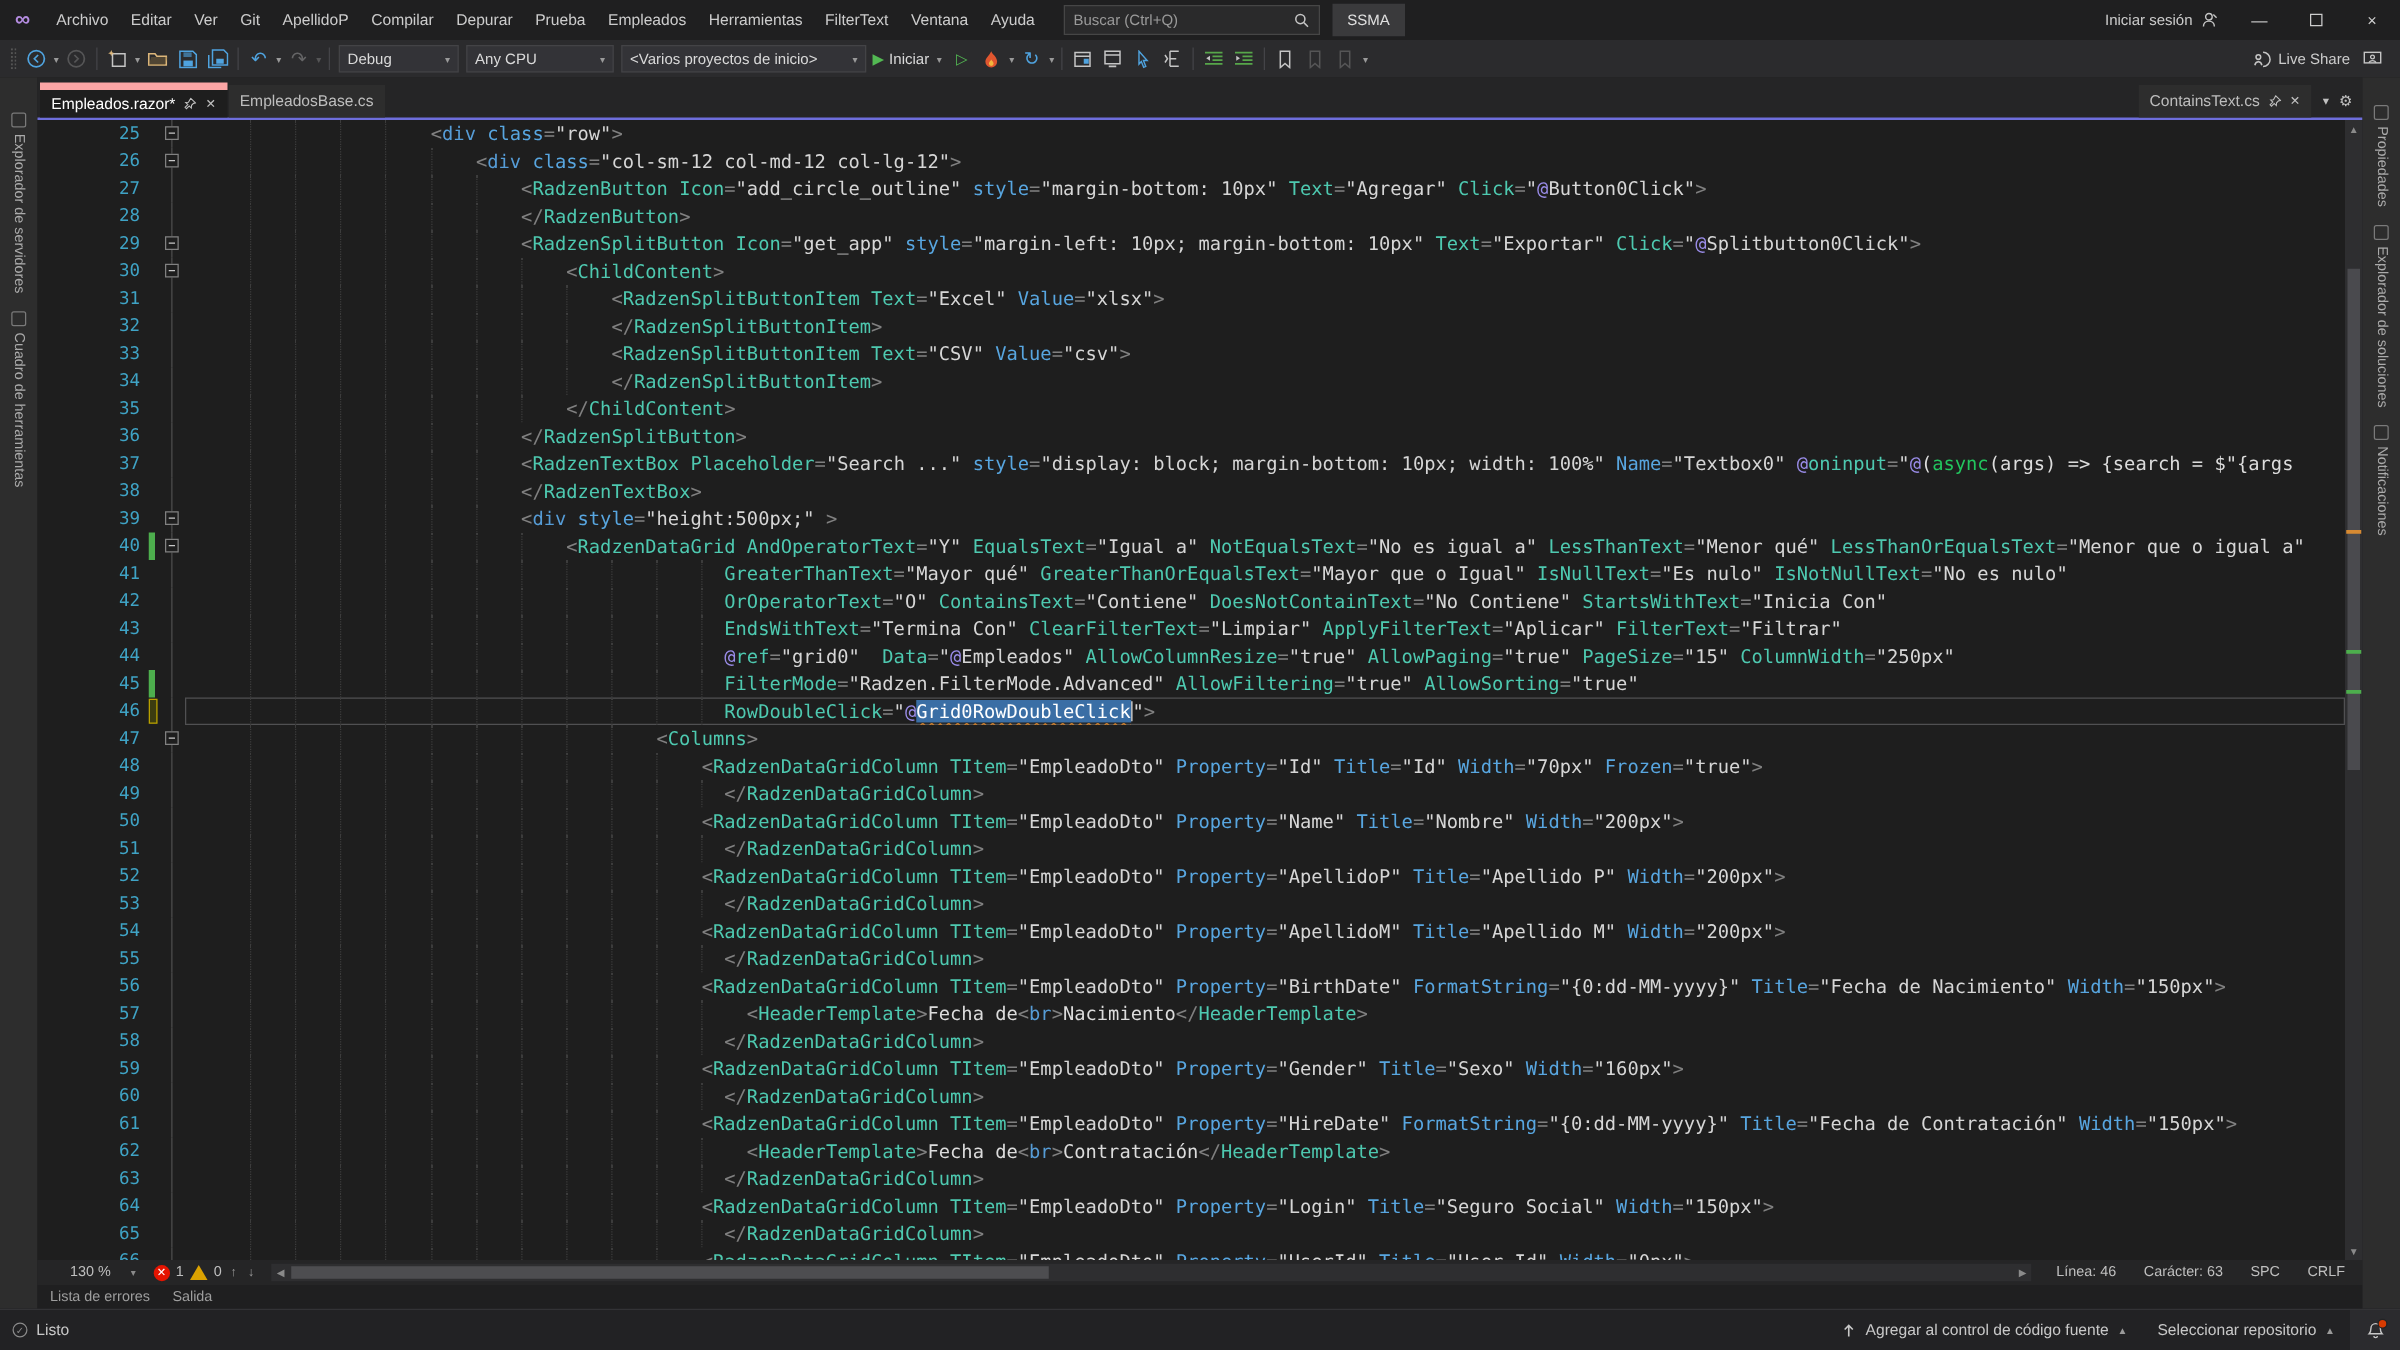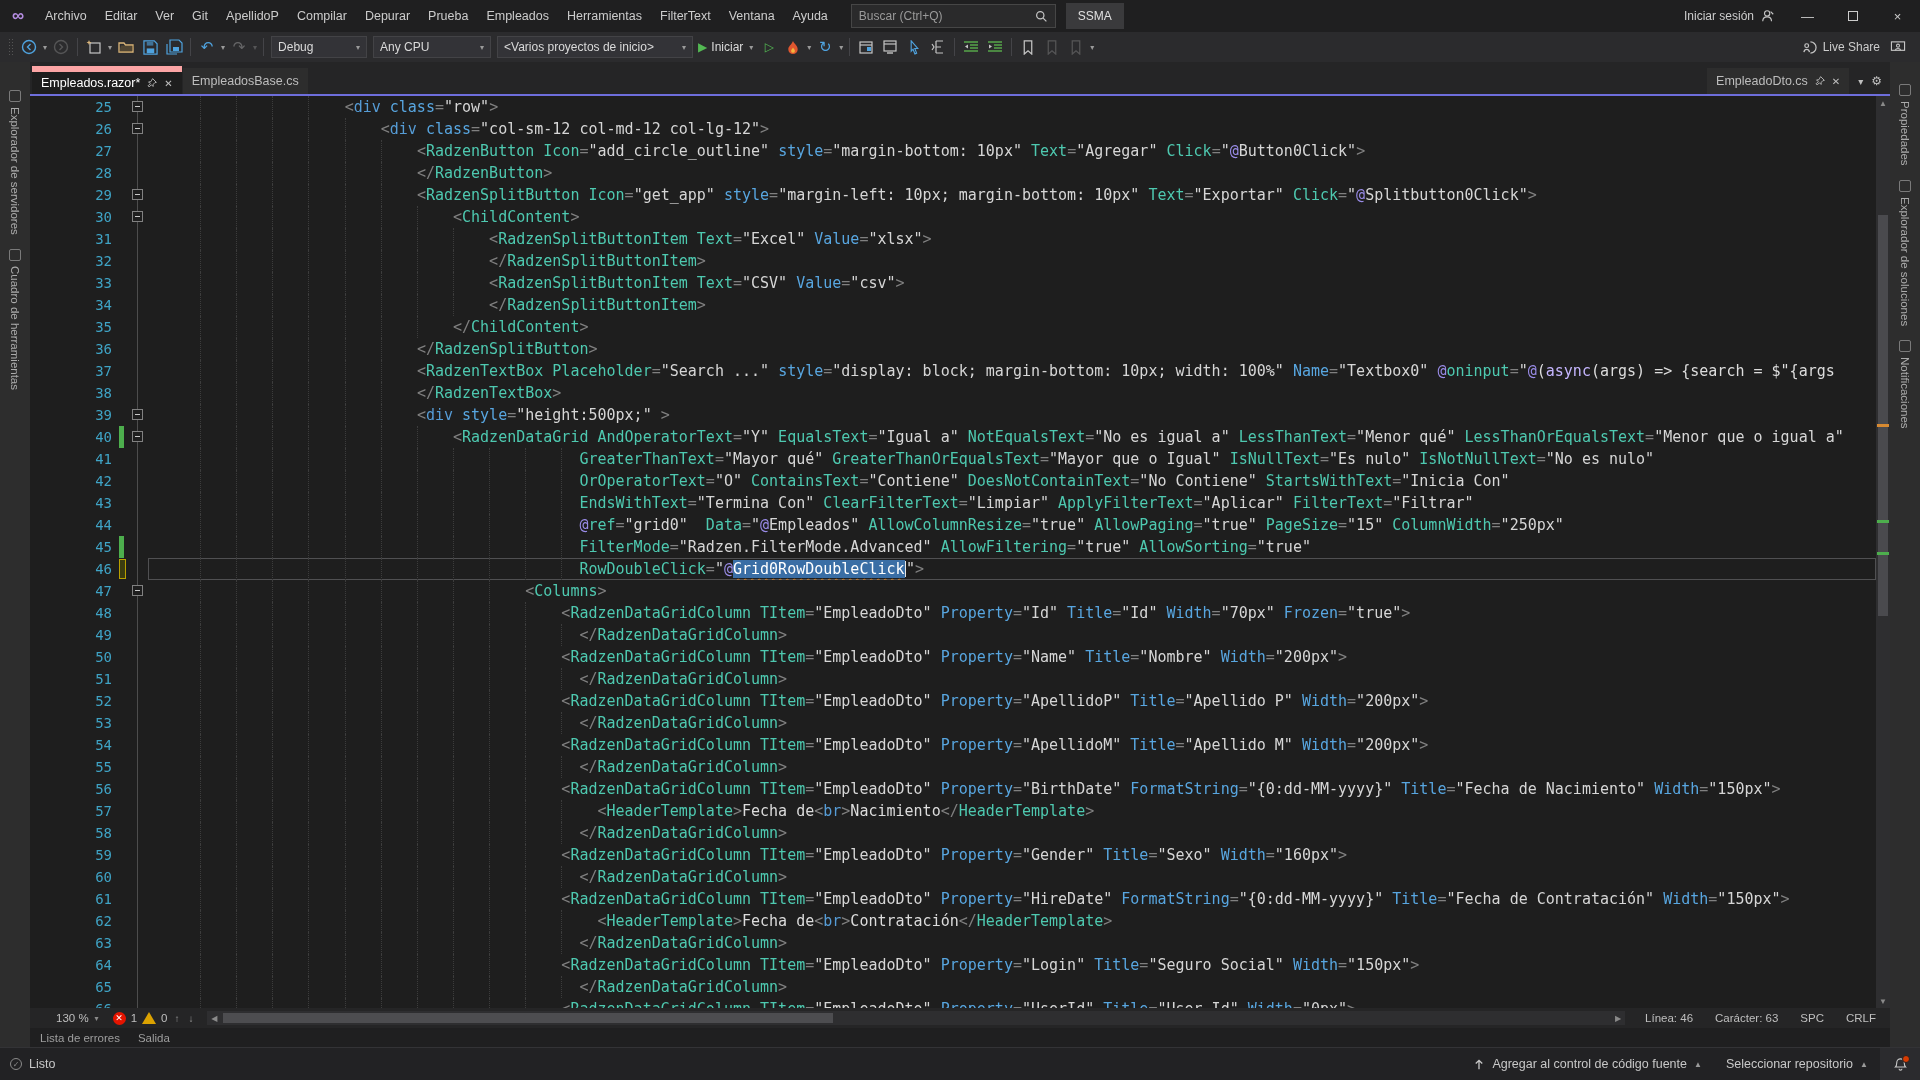--- a/index.html
+++ b/index.html
@@ -68,34 +68,34 @@
   .chg.m-y::after { content:""; position:absolute; left:7px; top:1px; bottom:1px; width:5px; background:#3C3C10; border:1px solid #B9A000; }
   .foldc { width:20px; flex:0 0 auto; position:relative; }
   .foldc::before { content:""; position:absolute; left:9px; top:0; bottom:0; width:1px; background:#4D4D4D; }
   .foldbox { position:absolute; left:4px; top:5px; width:11px; height:11px; border:1px solid #818181; background:#1E1E1E; z-index:2; }
   .foldbox::after { content:""; position:absolute; left:2px; top:4px; width:5px; height:1px; background:#C8C8C8; }
   .txt { flex:1 1 auto; position:relative; overflow:hidden; padding-left:16px; }
   .cur .txt { outline:1px solid #505052; outline-offset:-1px; }
   .iguide { position:absolute; top:0; bottom:0; width:1px; border-left:1px dotted #3C3C3C; z-index:0; }
   .code { position:relative; z-index:1; }
   .tk-g{color:#808080} .tk-t{color:#4EC9B0} .tk-b{color:#58A6E0} .tk-h{color:#569CD6}
-  .tk-s{color:#D6D6D6} .tk-r{color:#9A8CE8} .tk-k{color:#c4b5fd} .tk-w{color:#DCDCDC}
+  .tk-s{color:#D6D6D6} .tk-r{color:#9A8CE8} .tk-k{color:#22c55e} .tk-w{color:#DCDCDC}
   .tk-x{background:#3A6EA5; color:#FFFFFF; text-decoration:underline wavy #C87D2E 1px; text-underline-offset:4px;}
   .caret { display:inline-block; width:1.5px; height:16px; background:#E6E6E6; vertical-align:-3px; }
 
   
   .vscroll { width:14px; flex:0 0 auto; background:#2E2E30; position:relative; }
   .vscroll .arr { position:absolute; left:0; width:100%; height:14px; color:#8A8A8A; font-size:8px; display:flex; align-items:center; justify-content:center; }
   .vscroll .arr.down { bottom:0; }
   .vthumb { position:absolute; left:2px; right:2px; top:13%; height:44%; background:#4A4A4E; }
   .mark { position:absolute; left:1px; right:1px; height:3px; }
 
   
   .efooter { height:20px; background:#252526; display:flex; align-items:center; flex:0 0 auto; font-size:11.5px; color:#BFBFBF; }
-  .zoomctl { display:flex; align-items:center; gap:6px; padding:0 8px 0 26px; }
+  .zoomctl { display:flex; align-items:center; gap:16px; padding:0 8px 0 26px; }
   .zoomctl .dd-caret { font-size:8px; color:#8A8A8A; }
   .health { display:flex; align-items:center; gap:5px; padding:0 6px; }
   .errdot { width:13px; height:13px; border-radius:50%; background:#E51400; color:#fff; font-size:9px; display:flex; align-items:center; justify-content:center; }
   .warntri { width:0; height:0; border-left:7px solid transparent; border-right:7px solid transparent; border-bottom:12px solid #DBA201; position:relative; }
   .navarrow { color:#9A9A9A; font-size:10px; padding:0 2px; }
   .hscroll { flex:1 1 auto; height:14px; background:#2E2E30; margin:0 6px; position:relative; }
   .hscroll .harr { position:absolute; top:0; width:14px; height:14px; color:#8A8A8A; font-size:8px; display:flex; align-items:center; justify-content:center; }
   .hscroll .harr.right { right:0; }
   .hthumb { position:absolute; top:2px; bottom:2px; left:16px; width:43%; background:#4D4D50; }
   .lineinfo { display:flex; gap:22px; padding:0 14px; color:#BFBFBF; }
@@ -335,21 +335,21 @@
               </svg>
             </span>
             <span class="ticon" style="font-size: 10px;">✕</span>
           </div>
           <div class="tab">
             <span>EmpleadosBase.cs</span>
           </div>
         </div>
       <div class="tabs-right">
         <div class="tab" id="previewTab">
-            <span>EmpleadoDto.cs</span>
+            <span>ContainsText.cs</span>
             <span class="ticon">
               <svg width="10" height="10" viewBox="0 0 16 16">
                 <path d="M9 1l6 6-2.5.5L10 10l-.3 3.5L7 10.8 3.5 14.3l-1.8-1.8L5.2 9 2.5 6.3 6 6l1.5-2.5z" fill="none" stroke="#C0C0C0" stroke-width="1.4"></path>
               </svg>
             </span>
             <span class="ticon" style="font-size: 10px;">✕</span>
           </div>
         <div class="tabwell-controls">
           <span>▾</span>
           <span style="font-size:12px;">⚙</span>

